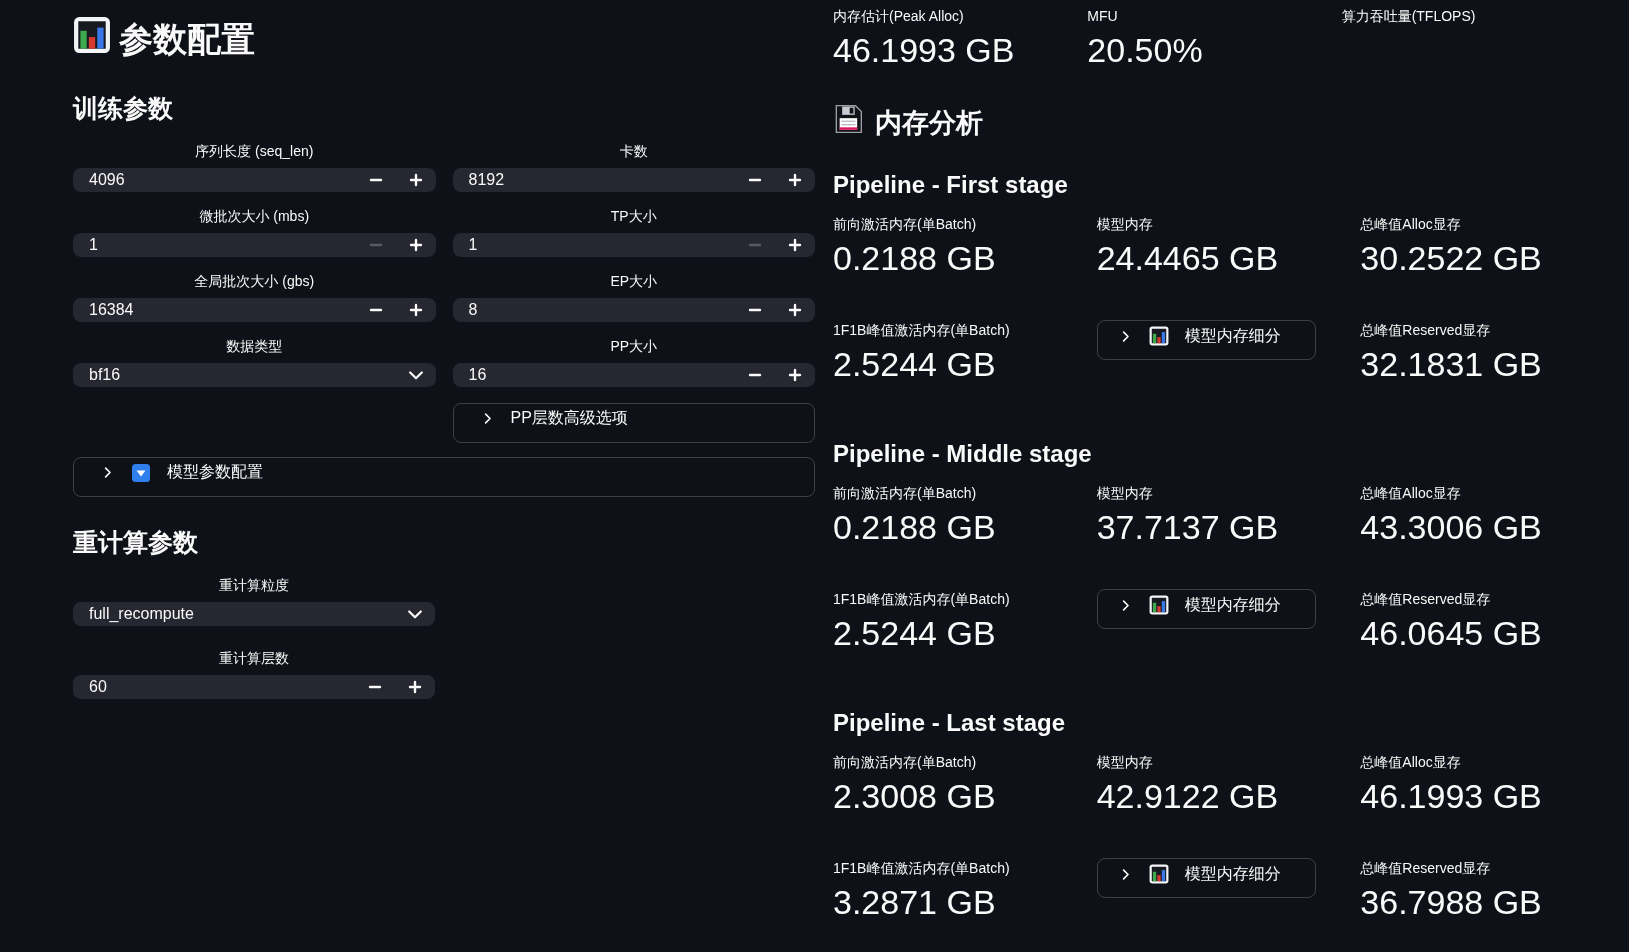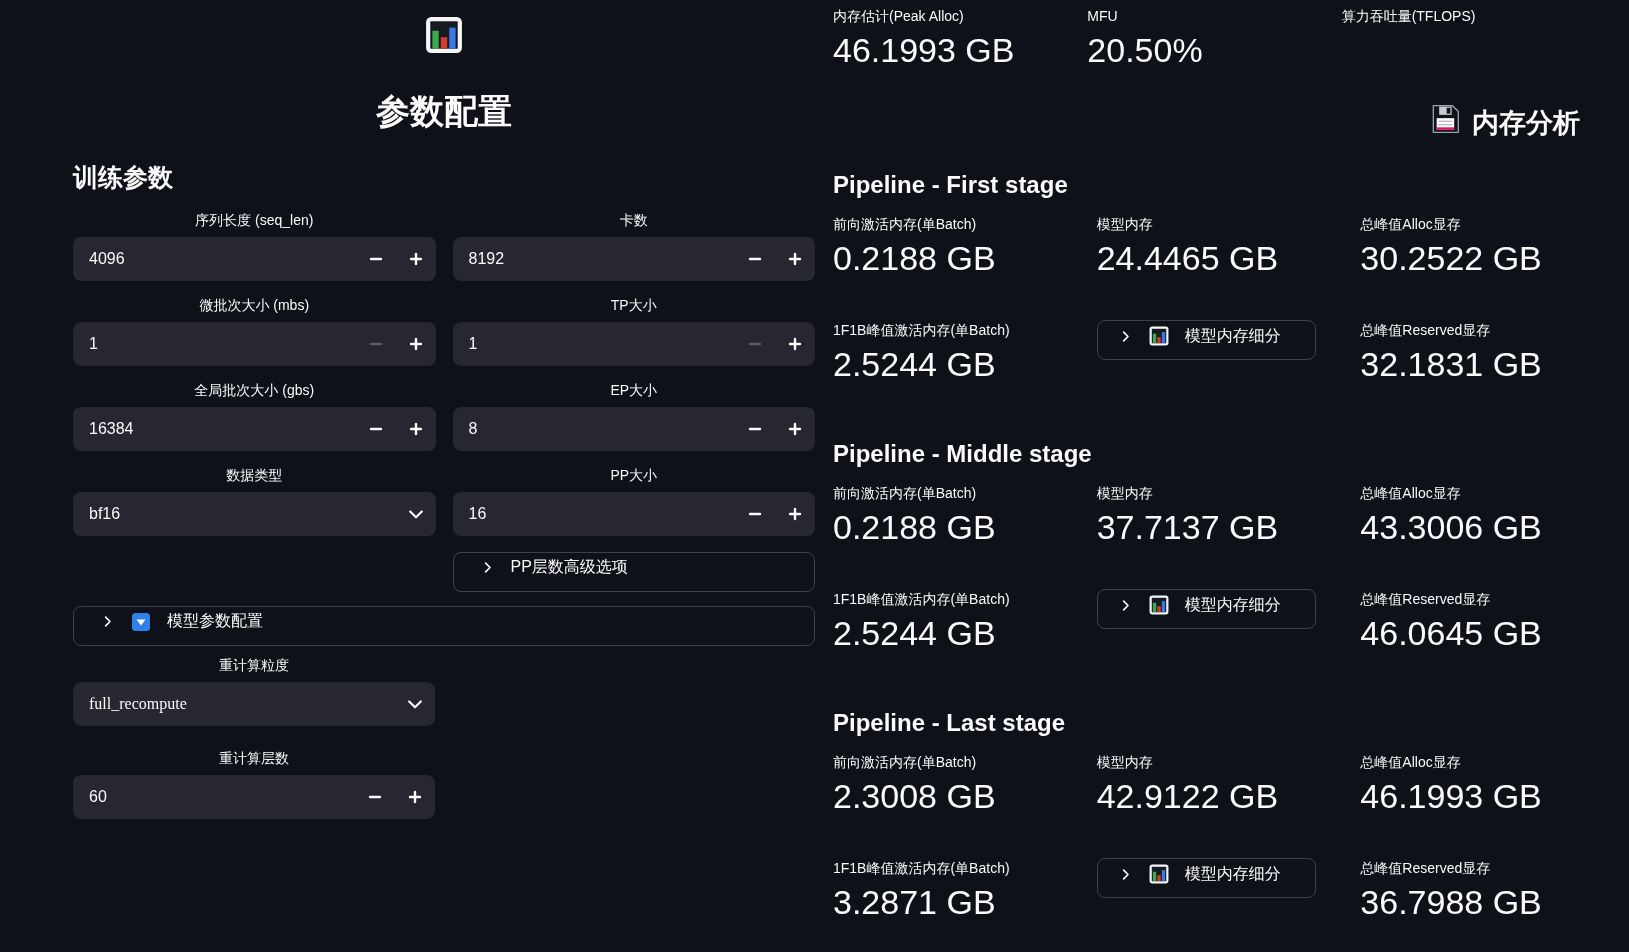--- a/index.html
+++ b/index.html
@@ -7,32 +7,32 @@
   body {
     width:1629px; height:952px; overflow:hidden;
     background:#0e1117; color:#fafafa;
     font-family:"Liberation Sans","DejaVu Sans",sans-serif;
   }
   .app { display:flex; gap:18px; padding:0 49px 0 73px; }
   .left-col { width:742px; flex:none; }
   .right-col { flex:1; min-width:0; }
 
   
-  h1.page-title { display:flex; align-items:center; gap:28px; margin:16px 0 0;
-    font-size:34px; font-weight:700; line-height:1.2;flex-direction:column; }
+  h1.page-title { display:flex; align-items:center; gap:8px; margin:16px 0 0;
+    font-size:34px; font-weight:700; line-height:1.2; }
   h2.section { font-size:25px; font-weight:700; margin:30px 0 20px; line-height:1.2; }
   h2.memory-header { display:flex; align-items:center; gap:12px;
-    font-size:27px; font-weight:700; margin:34px 0 0; line-height:1.2;justify-content:flex-end; }
+    font-size:27px; font-weight:700; margin:34px 0 0; line-height:1.2; }
   h3.stage-title { font-size:24px; font-weight:700; margin:30px 0 0; line-height:1.2; }
 
   
   .fields-grid { display:grid; grid-template-columns:1fr 1fr; column-gap:17px; row-gap:16px; }
   .field-label { font-size:14px; line-height:17px; margin-bottom:8px;text-align:center; }
   .control {
-    height:44px; background:#262730; border-radius:8px;
+    height:24px; background:#262730; border-radius:8px;
     display:flex; align-items:center; padding-left:16px;
     font-size:16px; color:#fafafa;
   }
   .control .control-value { flex:1; white-space:nowrap; overflow:hidden; }
   .step-btn {
     width:40px; height:40px; flex:none; background:transparent; border:0;
     color:#fafafa; display:flex; align-items:center; justify-content:center;
     cursor:pointer; padding:0;
   }
   .step-btn svg { stroke:#fafafa; }
@@ -44,21 +44,21 @@
   .expander {
     height:40px; border:1px solid rgba(250,250,250,0.2); border-radius:8px;
     display:flex; align-items:center; gap:16px; padding:0 16px 8px 26px;
     font-size:16px; cursor:pointer; background:transparent;
   }
   .expander .exp-icon { display:flex; align-items:center; }
   .col2-only { grid-column:2; }
   .model-config-expander { margin-top:14px; }
 
   .half-block { width:362px; margin-top:24px; }
-  .half-block:first-of-type { margin-top:11px;font-family:Liberation Serif, serif; }
+  .half-block:first-of-type { margin-top:11px; }
 
   
   .metrics-row { display:grid; grid-template-columns:repeat(3,1fr); column-gap:16px; margin-top:8px; }
   .metric-label { font-size:14px; line-height:17px; }
   .metric-value { font-size:34px; font-weight:400; line-height:1.15; margin-top:6px; white-space:nowrap; }
 
   .stage-grid { display:grid; grid-template-columns:repeat(3,1fr); column-gap:16px; row-gap:30px; margin-top:16px;gap:44px; }
   .stage-section.later { margin-top:56px; }
   .breakdown-cell { align-self:start; margin-top:-2px; }
   .breakdown-cell .expander { width:100%; padding-left:20px; }
@@ -264,20 +264,21 @@
           </svg>
       </span>
       <span class="exp-icon">
         <svg width="20" height="20" viewBox="0 0 20 20">
             <use href="#ic-triangle-btn"></use>
           </svg>
       </span>
       <span>模型参数配置</span>
     </div>
 
+    <h2 class="section">重计算参数</h2>
 
     <div class="recompute-area">
       <div class="half-block">
         <div class="field-label">重计算粒度</div>
         <div class="control">
           <span class="control-value">full_recompute</span>
           <span class="select-chevron">
             <svg width="20" height="20" viewBox="0 0 24 24">
                 <use href="#ic-chevron-down"></use>
               </svg>

